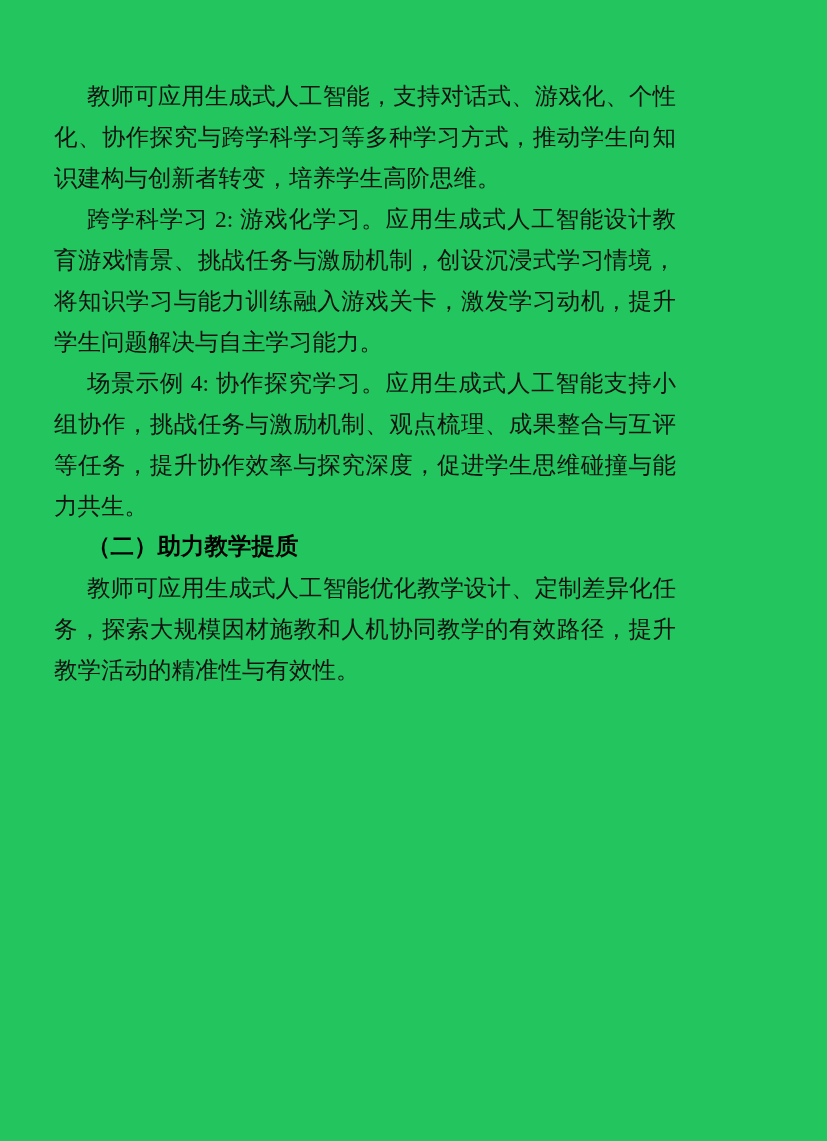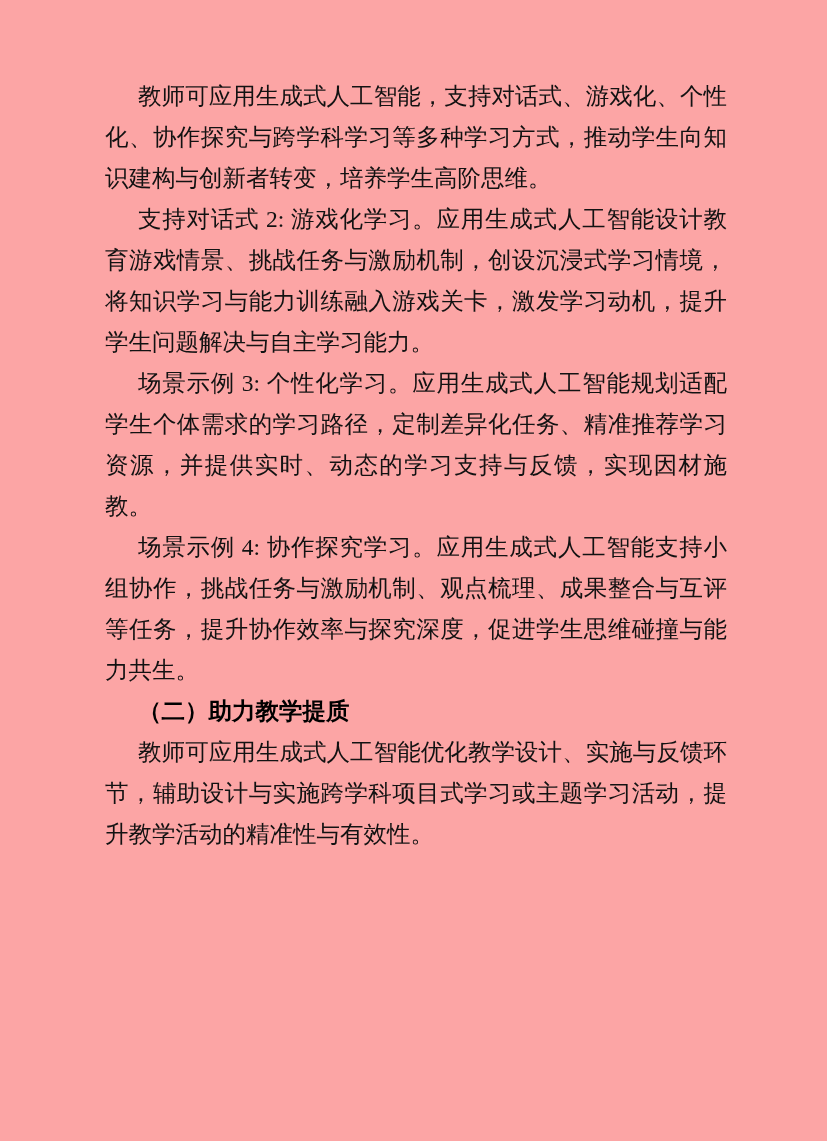--- a/index.html
+++ b/index.html
@@ -10,48 +10,48 @@
   body {
     width: 827px;
     height: 1141px;
     overflow: hidden;
     font-family: "Liberation Serif", serif;
   }
   .page {
     box-sizing: border-box;
     width: 827px;
     height: 1141px;
-    background: #fca5a5;
-    padding: 76px 100px 0 105px;
+    background: #22c55e;
+    padding: 76px 100px 0 54px;
   }
   .doc-body {
     width: 622px;
     color: #121212;
     font-size: 23.5px;
     line-height: 41px;
     text-align: justify;
     text-justify: inter-ideograph;
     letter-spacing: 0;
   }
   .doc-body p {
     margin: 0;
     padding: 0;
     text-indent: 33px;
   }
   .doc-body p.heading {
     font-weight: bold;
     color: #000000;
+    font-family: Liberation Mono, monospace;
   }
 </style>
 </head>
 <body>
 
 <div class="page">
   <div class="doc-body">
 
   <p class="body">教师可应用生成式人工智能，支持对话式、游戏化、个性化、协作探究与跨学科学习等多种学习方式，推动学生向知识建构与创新者转变，培养学生高阶思维。</p>
-      <p class="body">支持对话式 2: 游戏化学习。应用生成式人工智能设计教育游戏情景、挑战任务与激励机制，创设沉浸式学习情境，将知识学习与能力训练融入游戏关卡，激发学习动机，提升学生问题解决与自主学习能力。</p>
-      <p class="body">场景示例 3: 个性化学习。应用生成式人工智能规划适配学生个体需求的学习路径，定制差异化任务、精准推荐学习资源，并提供实时、动态的学习支持与反馈，实现因材施教。</p>
+      <p class="body">跨学科学习 2: 游戏化学习。应用生成式人工智能设计教育游戏情景、挑战任务与激励机制，创设沉浸式学习情境，将知识学习与能力训练融入游戏关卡，激发学习动机，提升学生问题解决与自主学习能力。</p>
       <p class="body">场景示例 4: 协作探究学习。应用生成式人工智能支持小组协作，挑战任务与激励机制、观点梳理、成果整合与互评等任务，提升协作效率与探究深度，促进学生思维碰撞与能力共生。</p>
       <p class="heading">（二）助力教学提质</p>
-      <p class="body">教师可应用生成式人工智能优化教学设计、实施与反馈环节，辅助设计与实施跨学科项目式学习或主题学习活动，提升教学活动的精准性与有效性。</p>
+      <p class="body">教师可应用生成式人工智能优化教学设计、定制差异化任务，探索大规模因材施教和人机协同教学的有效路径，提升教学活动的精准性与有效性。</p>
     </div>
 </div>
 
 </body></html>

